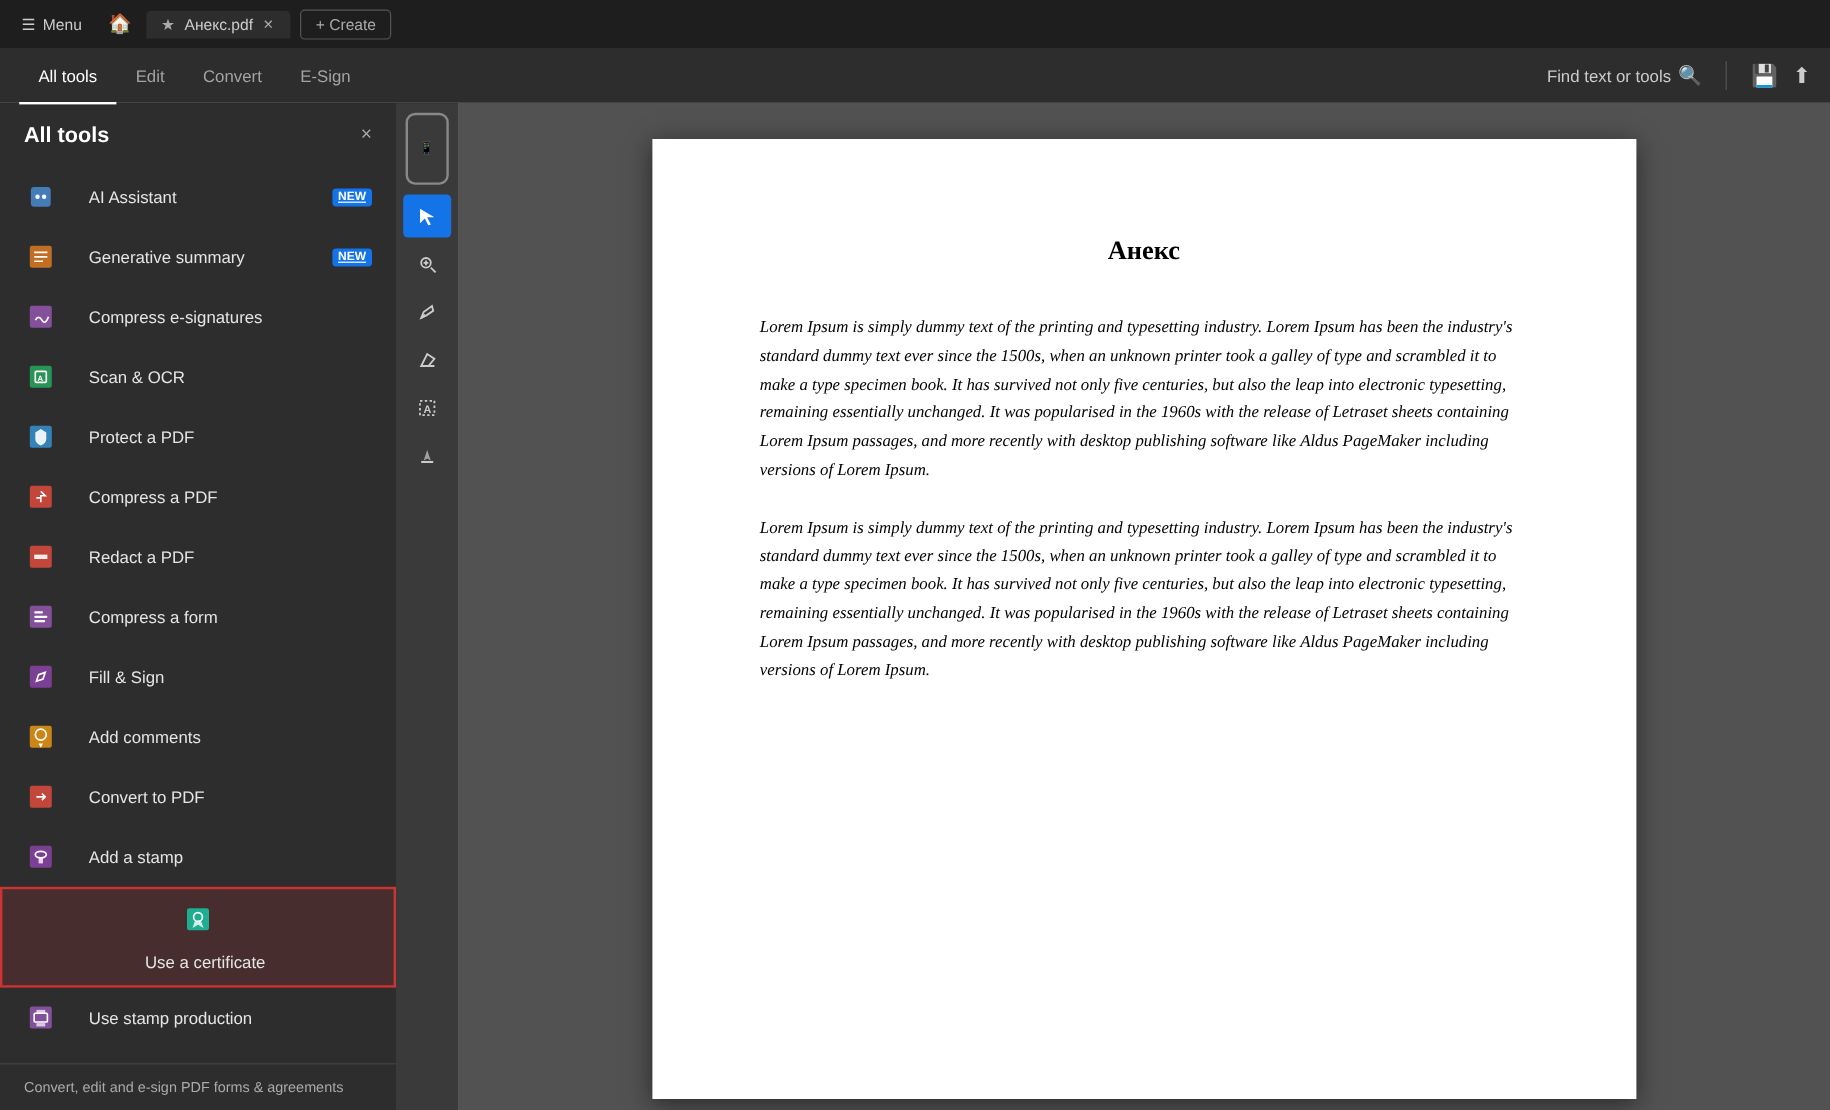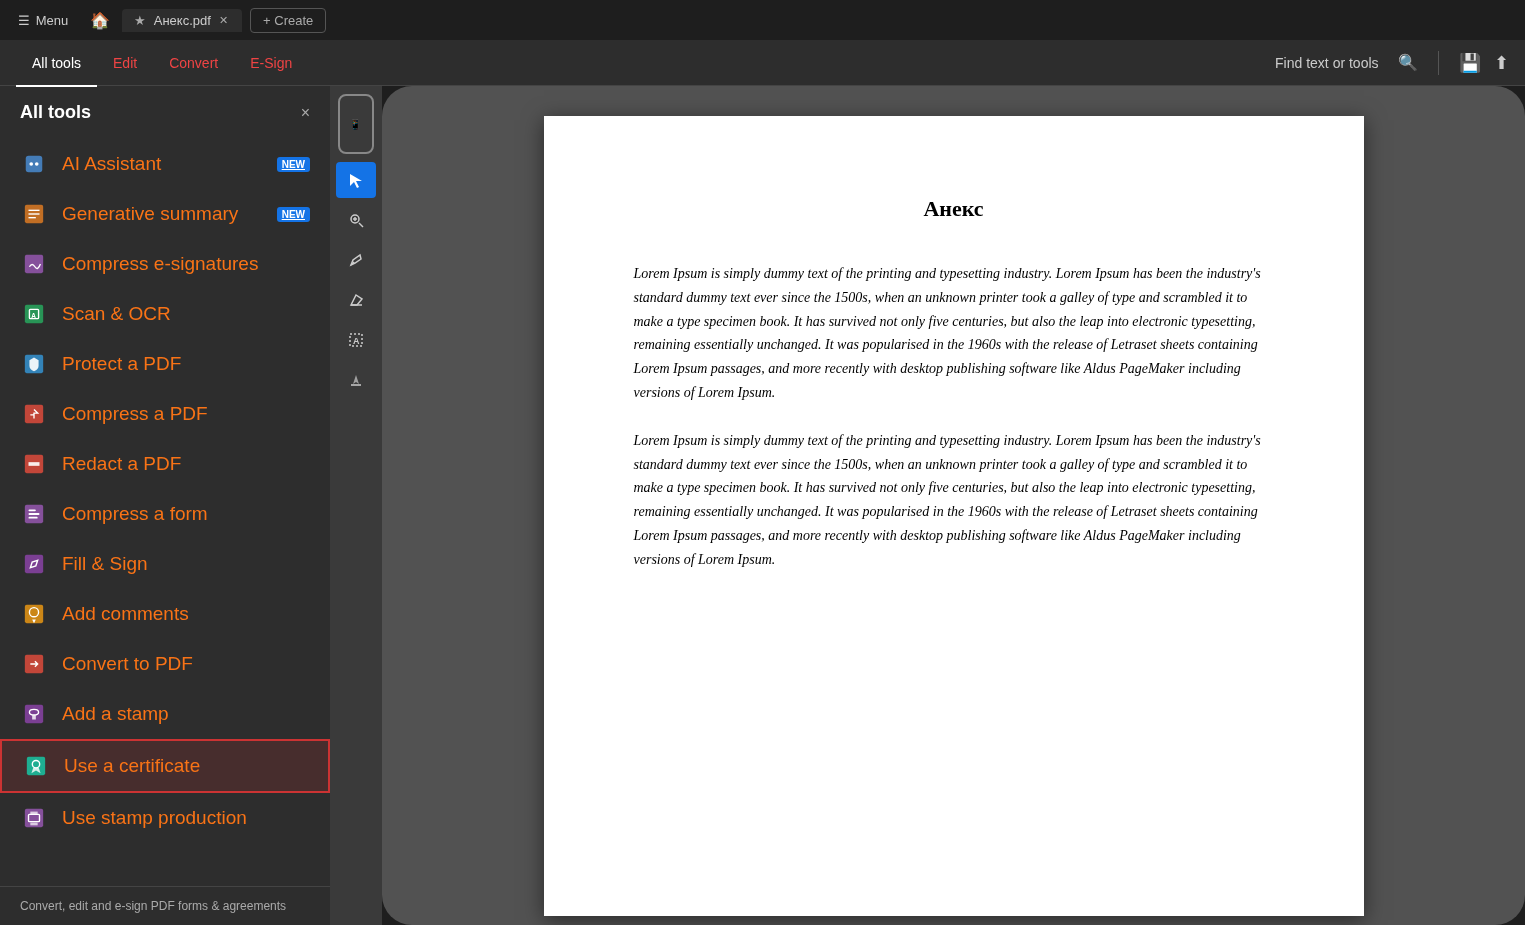--- a/index.html
+++ b/index.html
@@ -14,62 +14,62 @@
     .tab-item { display: flex; align-items: center; background: #2d2d2d; padding: 4px 12px; gap: 8px; font-size: 13px; color: #ccc; border-radius: 4px 4px 0 0; cursor: pointer; min-width: 120px; }
     .tab-item .tab-star { color: #aaa; }
     .tab-close { color: #aaa; cursor: pointer; font-size: 11px; }
     .new-tab-btn { display: flex; align-items: center; gap: 4px; padding: 4px 12px; color: #aaa; cursor: pointer; font-size: 13px; border: 1px solid #555; border-radius: 4px; margin-left: 4px; }
 
     
     .toolbar {
       display: flex; align-items: center; background: #2d2d2d; height: 46px; padding: 0 16px; border-bottom: 1px solid #444;
     }
     .toolbar-nav { display: flex; gap: 0; }
-    .toolbar-nav-item { padding: 8px 16px; font-size: 14px; color: #ef4444; cursor: pointer; position: relative; }
+    .toolbar-nav-item { padding: 8px 16px; font-size: 14px; color: #a3a3a3; cursor: pointer; position: relative; }
     .toolbar-nav-item.active { color: #fff; }
     .toolbar-nav-item.active::after { content: ''; position: absolute; bottom: -8px; left: 0; right: 0; height: 2px; background: #fff; }
     .toolbar-right { margin-left: auto; display: flex; align-items: center; gap: 12px; color: #ccc; }
-    .find-text { display: flex; align-items: center; gap: 20px; font-size: 14px; cursor: pointer; }
+    .find-text { display: flex; align-items: center; gap: 6px; font-size: 14px; cursor: pointer; }
     .toolbar-icon { font-size: 18px; cursor: pointer; color: #ccc; }
     .toolbar-divider { width: 1px; height: 24px; background: #555; margin: 0 8px; }
 
     
     .main-layout { display: flex; height: calc(925px - 40px - 46px); }
 
     
     .sidebar {
       width: 330px; background: #2d2d2d; display: flex; flex-direction: column; overflow-y: auto; flex-shrink: 0;
     }
     .sidebar-header { display: flex; align-items: center; justify-content: space-between; padding: 16px 20px 12px; }
     .sidebar-title { font-size: 18px; font-weight: 600; color: #fff; }
     .sidebar-close { color: #aaa; cursor: pointer; font-size: 16px; }
     .sidebar-items { flex: 1; padding: 4px 0; }
     .sidebar-item {
       display: flex; align-items: center; gap: 14px; padding: 11px 20px; cursor: pointer; position: relative;
     }
-    .sidebar-item.highlighted { background: rgba(220, 50, 50, 0.15); border: 2px solid #cc3333; }
+    .sidebar-item.highlighted { background: rgba(220, 50, 50, 0.15); border: 2px solid #cc3333; flex-direction: column; }
     .item-icon { width: 28px; height: 28px; display: flex; align-items: center; justify-content: center; font-size: 18px; flex-shrink: 0; }
-    .item-label { font-size: 19px; color: #f97316; flex: 1; }
+    .item-label { font-size: 14px; color: #e5e5e5; flex: 1; margin-left: 12px; }
     .new-badge { background: #1473e6; color: #fff; font-size: 10px; font-weight: 700; padding: 2px 5px; border-radius: 3px; text-decoration: underline; }
     .sidebar-footer { padding: 12px 20px; border-top: 1px solid #444; color: #aaa; font-size: 12px; }
 
     
     .tool-column {
       width: 52px; background: #3a3a3a; display: flex; flex-direction: column; align-items: center; padding: 8px 0; gap: 4px; flex-shrink: 0;
     }
     .tool-btn {
       width: 40px; height: 36px; display: flex; align-items: center; justify-content: center; cursor: pointer; border-radius: 4px; color: #ccc; font-size: 16px;
     }
     .tool-btn.active { background: #1473e6; color: #fff; }
     .tool-phone {
       width: 36px; height: 60px; border: 2px solid #888; border-radius: 8px; display: flex; align-items: center; justify-content: center; margin-bottom: 4px; cursor: pointer;
     }
 
     
-    .doc-area { flex: 1; background: #525252; display: flex; justify-content: center; padding: 30px; overflow-y: auto; border-radius: 30px; }
+    .doc-area { flex: 1; background: #525252; display: flex; justify-content: center; padding: 30px; overflow-y: auto; }
     .doc-page {
       background: #fff; color: #000; width: 820px; min-height: 800px; padding: 80px 90px; box-shadow: 0 4px 20px rgba(0,0,0,0.5);
     }
     .doc-title { text-align: center; font-size: 22px; font-weight: 700; margin-bottom: 40px; font-family: 'Times New Roman', serif; }
     .doc-para { font-size: 14px; line-height: 1.7; margin-bottom: 24px; font-style: italic; font-family: 'Times New Roman', serif; text-align: left; }
 
     
     .sidebar::-webkit-scrollbar { width: 6px; }
     .sidebar::-webkit-scrollbar-track { background: #2d2d2d; }
     .sidebar::-webkit-scrollbar-thumb { background: #555; border-radius: 3px; }

